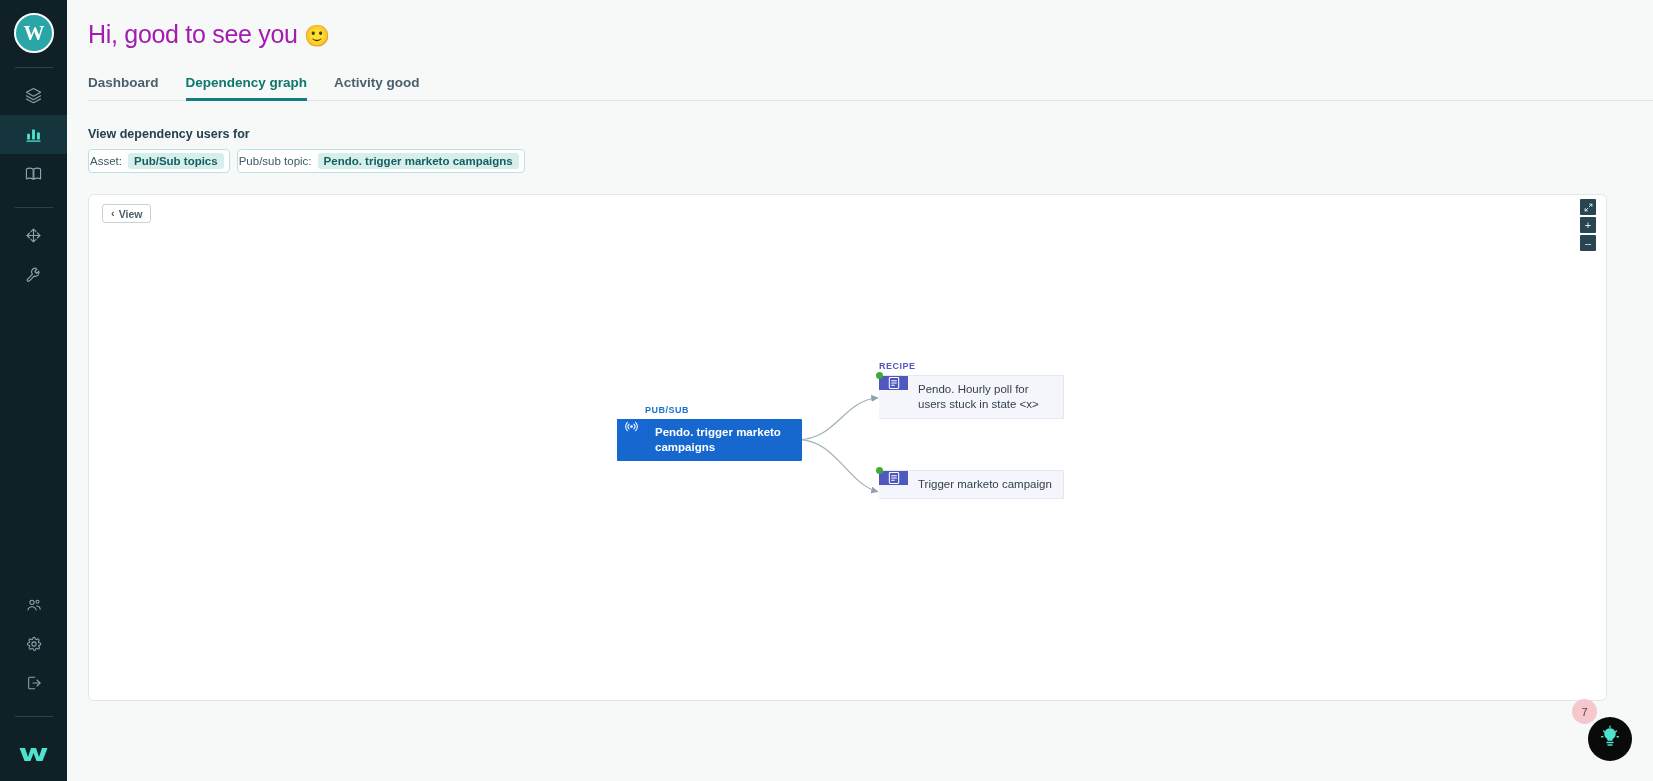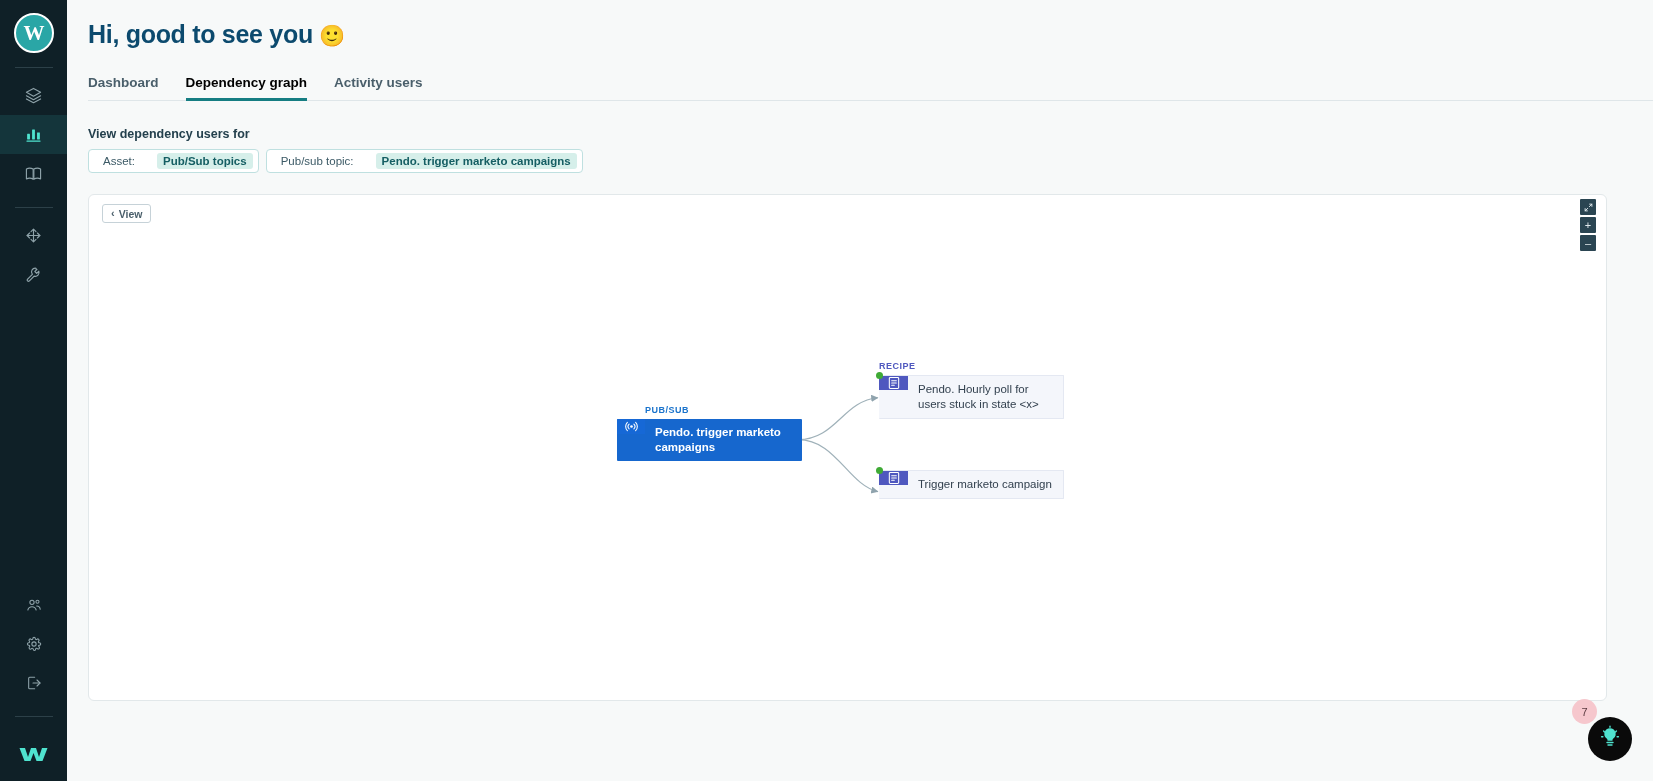--- a/index.html
+++ b/index.html
@@ -63,22 +63,22 @@
     flex: 1 1 auto;
     position: relative;
     background: #f7f9f9;
     overflow: hidden;
   }
 
   .greeting {
     position: absolute;
     left: 21px; top: 20px;
     font-size: 25px;
-    font-weight: bold;
-    color: #0c4a6e;
+    font-weight: normal;
+    color: #a21caf;
     letter-spacing: -0.3px;
     white-space: nowrap;
   }
   .greeting .emoji { font-size: 21px; }
 
   
   .tabs {
     position: absolute;
     left: 21px; top: 75px;
     width: 1589px;
@@ -90,21 +90,21 @@
     font-size: 13.5px;
     font-weight: bold;
     color: #4a5f6b;
     padding: 0 0 8px 0;
     margin-right: 27px;
     cursor: pointer;
     border-bottom: 3px solid transparent;
     margin-bottom: -1px;
     white-space: nowrap;
   }
-  .tab.active { color: #000000; border-bottom-color: #157d82; }
+  .tab.active { color: #0f766e; border-bottom-color: #157d82; }
 
   
   .filter-label {
     position: absolute;
     left: 21px; top: 127px;
     font-size: 12.5px;
     font-weight: bold;
     color: #24404d;
   }
   .chips {
@@ -113,22 +113,22 @@
     display: flex;
     gap: 7px;
   }
   .chip {
     border: 1px solid #bfe0e0;
     background: #ffffff;
     border-radius: 4px;
     height: 24px;
     display: flex;
     align-items: center;
-    padding: 0 5px 0 14px;
-    gap: 22px;
+    padding: 0 5px 0 1px;
+    gap: 6px;
     cursor: pointer;
   }
   .chip-key { font-size: 11.5px; color: #3c5a66; white-space: nowrap; }
   .chip-val {
     font-size: 11.5px;
     font-weight: bold;
     color: #155e63;
     background: #d6efea;
     border-radius: 3px;
     padding: 2px 6px;
@@ -364,21 +364,21 @@
   <section class="main">
 
     <h1 class="greeting">
       <span>Hi, good to see you</span>
       <span class="emoji">🙂</span>
     </h1>
 
     <div class="tabs">
       <div class="tab">Dashboard</div>
       <div class="tab active">Dependency graph</div>
-      <div class="tab">Activity users</div>
+      <div class="tab">Activity good</div>
     </div>
 
     <div class="filter-label">View dependency users for</div>
 
     <div class="chips">
       <div class="chip">
         <span class="chip-key">Asset:</span>
         <span class="chip-val">Pub/Sub topics</span>
       </div>
       <div class="chip">

